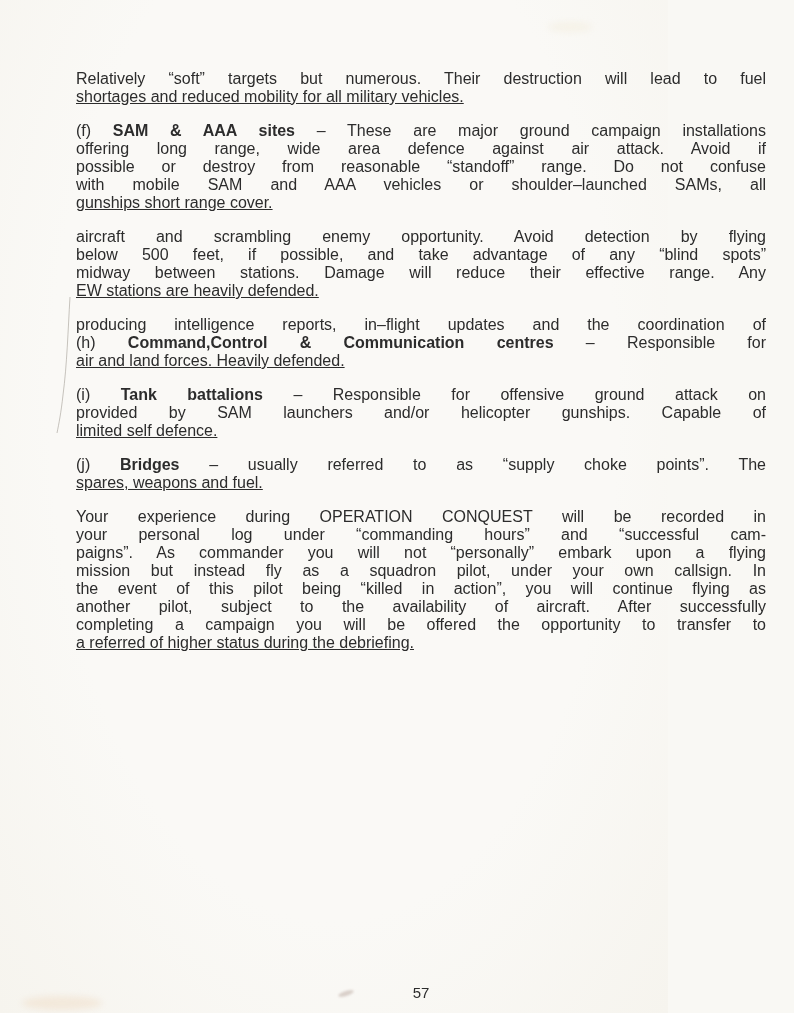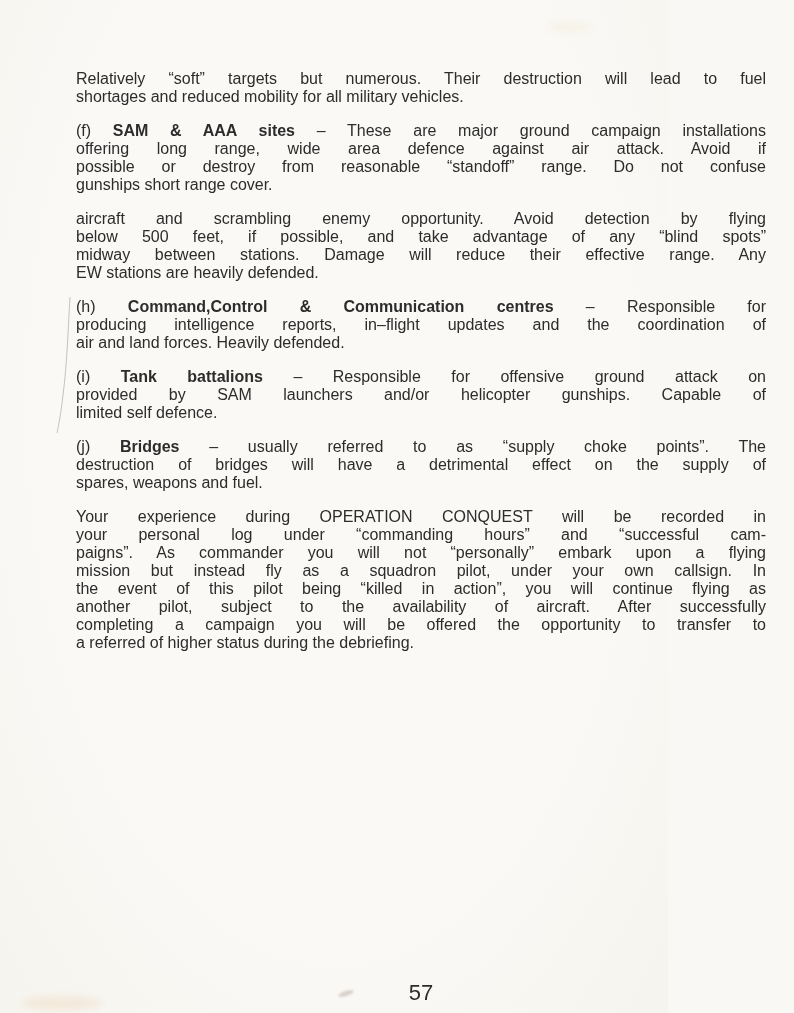--- a/index.html
+++ b/index.html
@@ -32,28 +32,29 @@
     line-height: 26px;
     letter-spacing: 0.1px;
   }
   .line {
     text-align: justify;
     text-align-last: justify;
     white-space: normal;
   }
   .line.last {
     text-align-last: left;
+    text-decoration: underline;
   }
   .pagenum {
     position: absolute;
     left: 76px;
     top: 981px;
     width: 690px;
     text-align: center;
-    font-size: 22px;
+    font-size: 15px;
     line-height: 24px;
     color: #2c2c2c;
   }
   
   .crease {
     position: absolute;
     left: 56px;
     top: 295px;
     width: 22px;
     height: 140px;
@@ -112,49 +113,49 @@
       </p>
       <div class="line"><span>Relatively “soft” targets but numerous. Their destruction will lead to fuel</span></div>
       <div class="line last"><span>shortages and reduced mobility for all military vehicles.</span></div>
     <p></p>
 
     <p class="para">
       </p>
       <div class="line"><span>(f)</span> <b>SAM &amp; AAA sites</b> <span>– These are major ground campaign installations</span></div>
       <div class="line"><span>offering long range, wide area defence against air attack. Avoid if</span></div>
       <div class="line"><span>possible or destroy from reasonable “standoff” range. Do not confuse</span></div>
+      <div class="line"><span>with mobile SAM and AAA vehicles or shoulder–launched SAMs, all</span></div>
       <div class="line last"><span>gunships short range cover.</span></div>
     <p></p>
 
     <p class="para">
       </p>
       <div class="line"><span>aircraft and scrambling enemy opportunity. Avoid detection by flying</span></div>
       <div class="line"><span>below 500 feet, if possible, and take advantage of any “blind spots”</span></div>
       <div class="line"><span>midway between stations. Damage will reduce their effective range. Any</span></div>
       <div class="line last"><span>EW stations are heavily defended.</span></div>
     <p></p>
 
     <p class="para">
       </p>
+      <div class="line"><span>producing intelligence reports, in–flight updates and the coordination of</span></div>
       <div class="line"><span>(h)</span> <b>Command,Control &amp; Communication centres</b> <span>– Responsible for</span></div>
-      <div class="line"><span>producing intelligence reports, in–flight updates and the coordination of</span></div>
       <div class="line last"><span>air and land forces. Heavily defended.</span></div>
     <p></p>
 
     <p class="para">
       </p>
       <div class="line"><span>(i)</span> <b>Tank battalions</b> <span>– Responsible for offensive ground attack on</span></div>
       <div class="line"><span>provided by SAM launchers and/or helicopter gunships. Capable of</span></div>
       <div class="line last"><span>limited self defence.</span></div>
     <p></p>
 
     <p class="para">
       </p>
       <div class="line"><span>(j)</span> <b>Bridges</b> <span>– usually referred to as “supply choke points”. The</span></div>
-      <div class="line"><span>destruction of bridges will have a detrimental effect on the supply of</span></div>
       <div class="line last"><span>spares, weapons and fuel.</span></div>
     <p></p>
 
     <p class="para">
       </p>
       <div class="line"><span>Your experience during OPERATION CONQUEST will be recorded in</span></div>
       <div class="line"><span>your personal log under “commanding hours” and “successful cam-</span></div>
       <div class="line"><span>paigns”. As commander you will not “personally” embark upon a flying</span></div>
       <div class="line"><span>mission but instead fly as a squadron pilot, under your own callsign. In</span></div>
       <div class="line"><span>the event of this pilot being “killed in action”, you will continue flying as</span></div>

